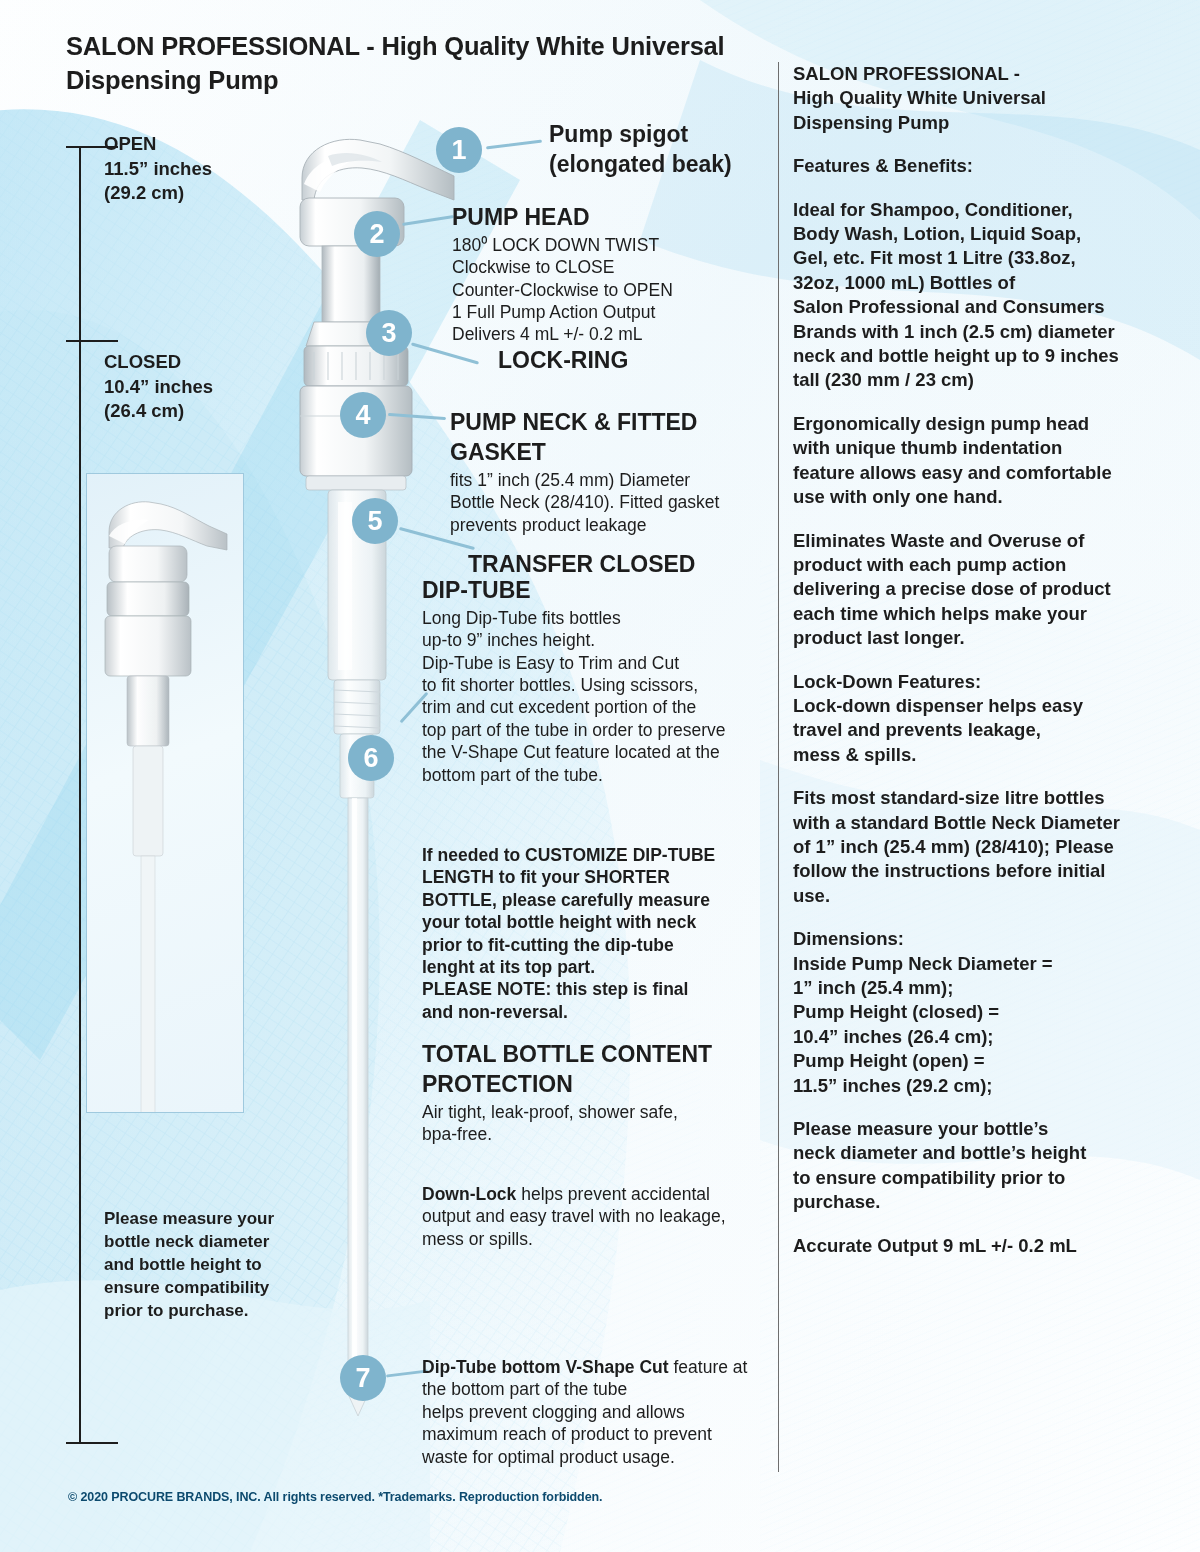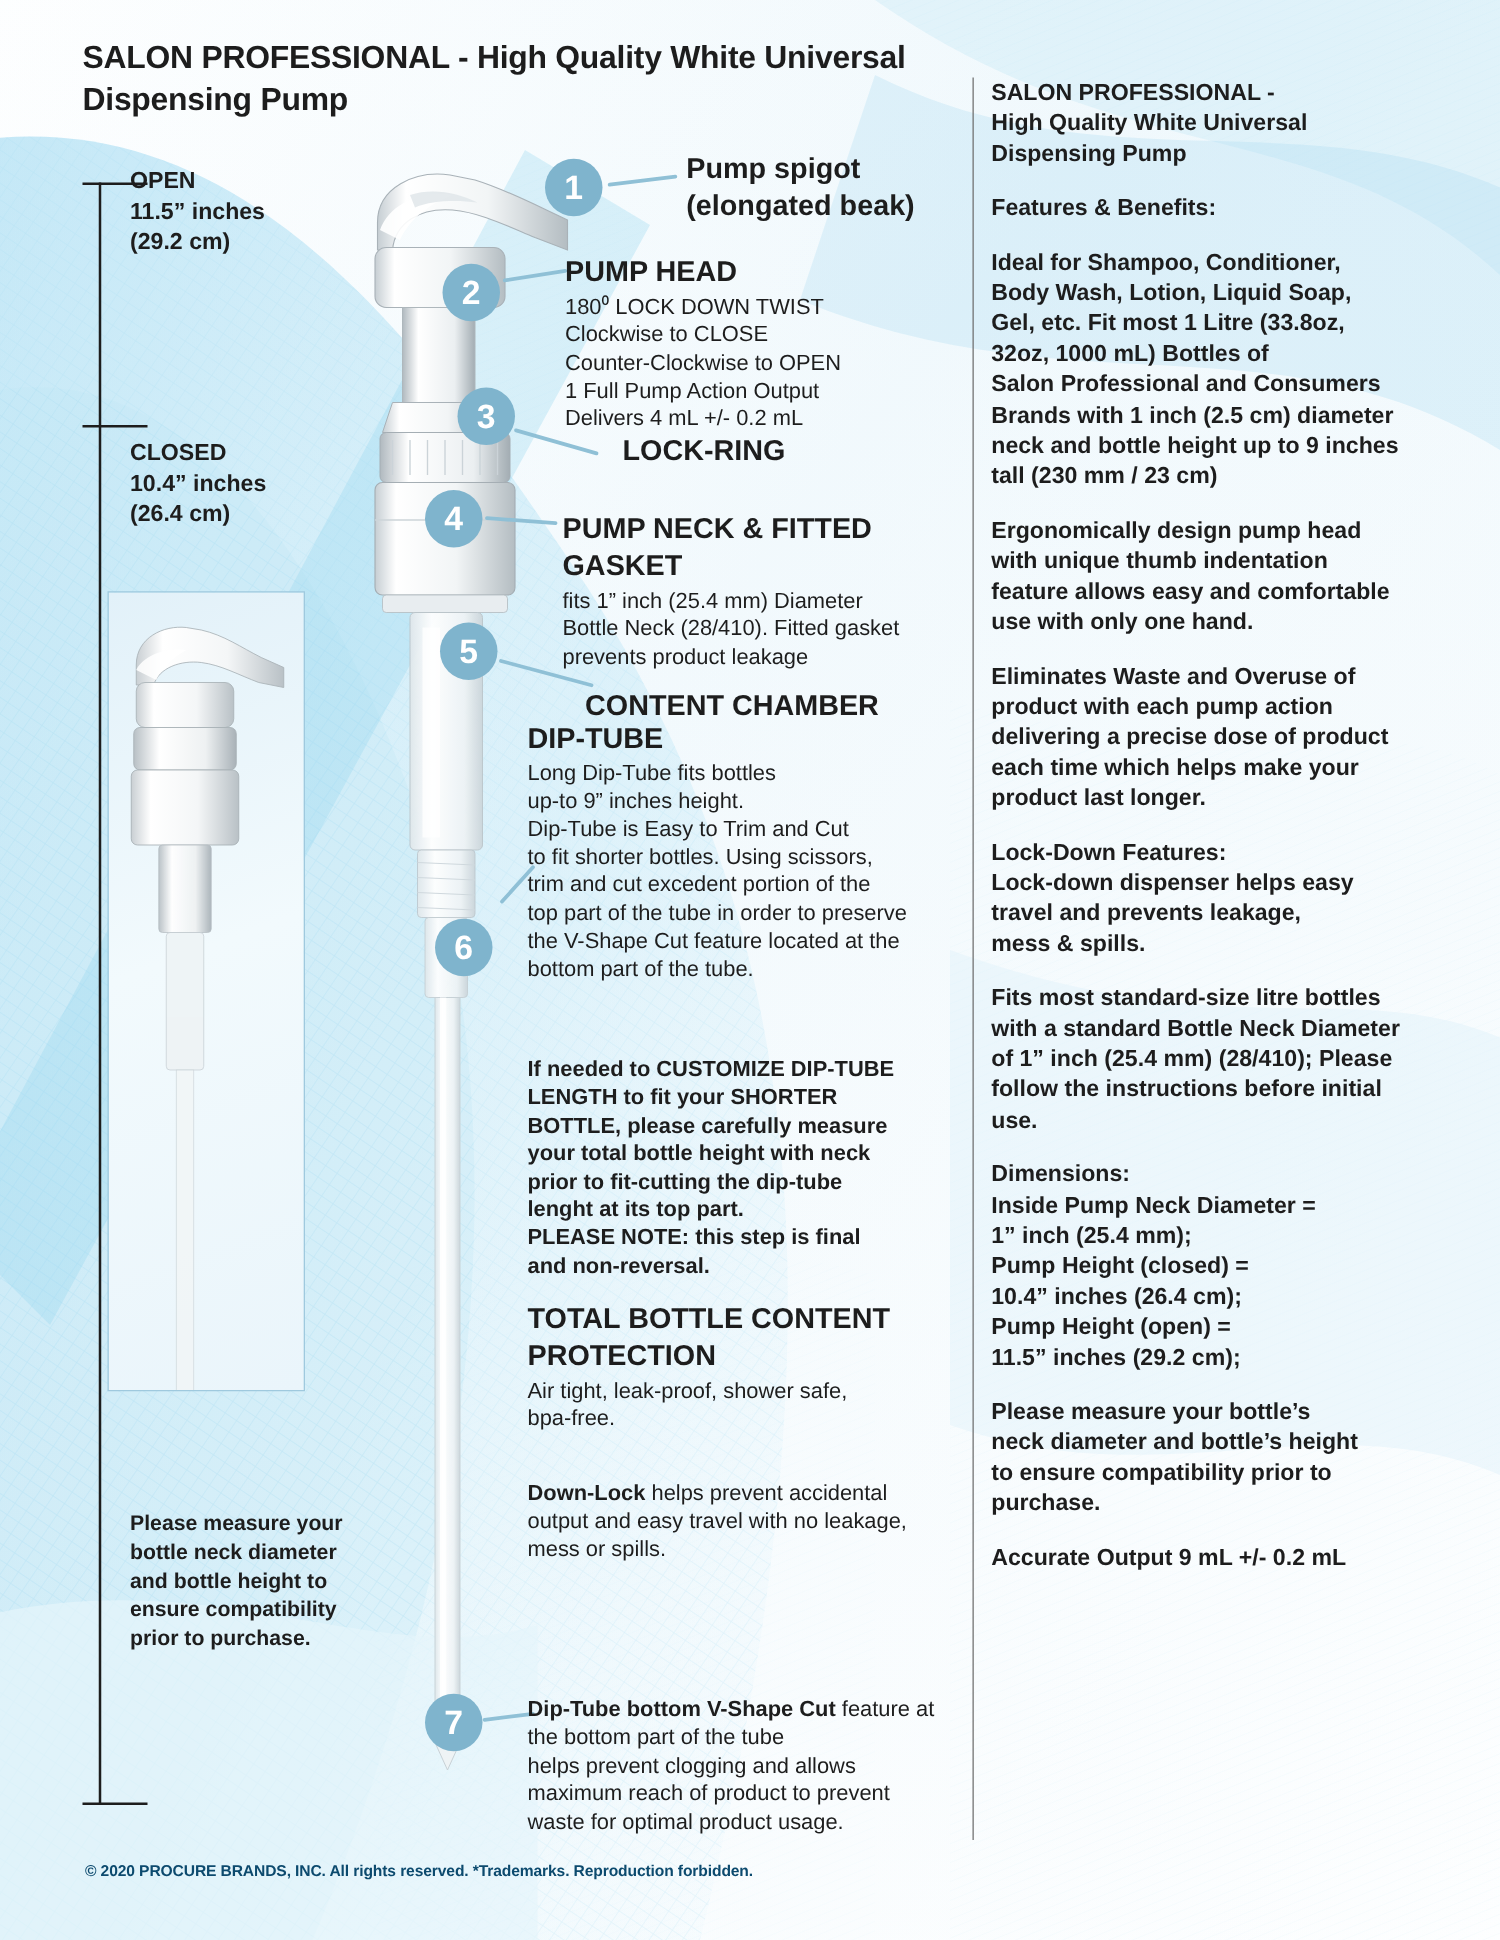--- a/index.html
+++ b/index.html
@@ -317,21 +317,21 @@
   </div>
 
   <div class="callout" style="left:450px; top:408px; width:320px;">
     <div class="ttl">PUMP NECK &amp; FITTED GASKET</div>
     <div class="body">fits 1” inch (25.4 mm) Diameter
 Bottle Neck (28/410). Fitted gasket
 prevents product leakage</div>
   </div>
 
   <div class="callout" style="left:468px; top:550px; width:290px;">
-    <div class="ttl">CONTENT CHAMBER</div>
+    <div class="ttl">TRANSFER CLOSED</div>
   </div>
 
   <div class="callout" style="left:422px; top:576px; width:348px;">
     <div class="ttl">DIP-TUBE</div>
     <div class="body">Long Dip-Tube fits bottles
 up-to 9” inches height.
 Dip-Tube is Easy to Trim and Cut
 to fit shorter bottles. Using scissors,
 trim and cut excedent portion of the
 top part of the tube in order to preserve

